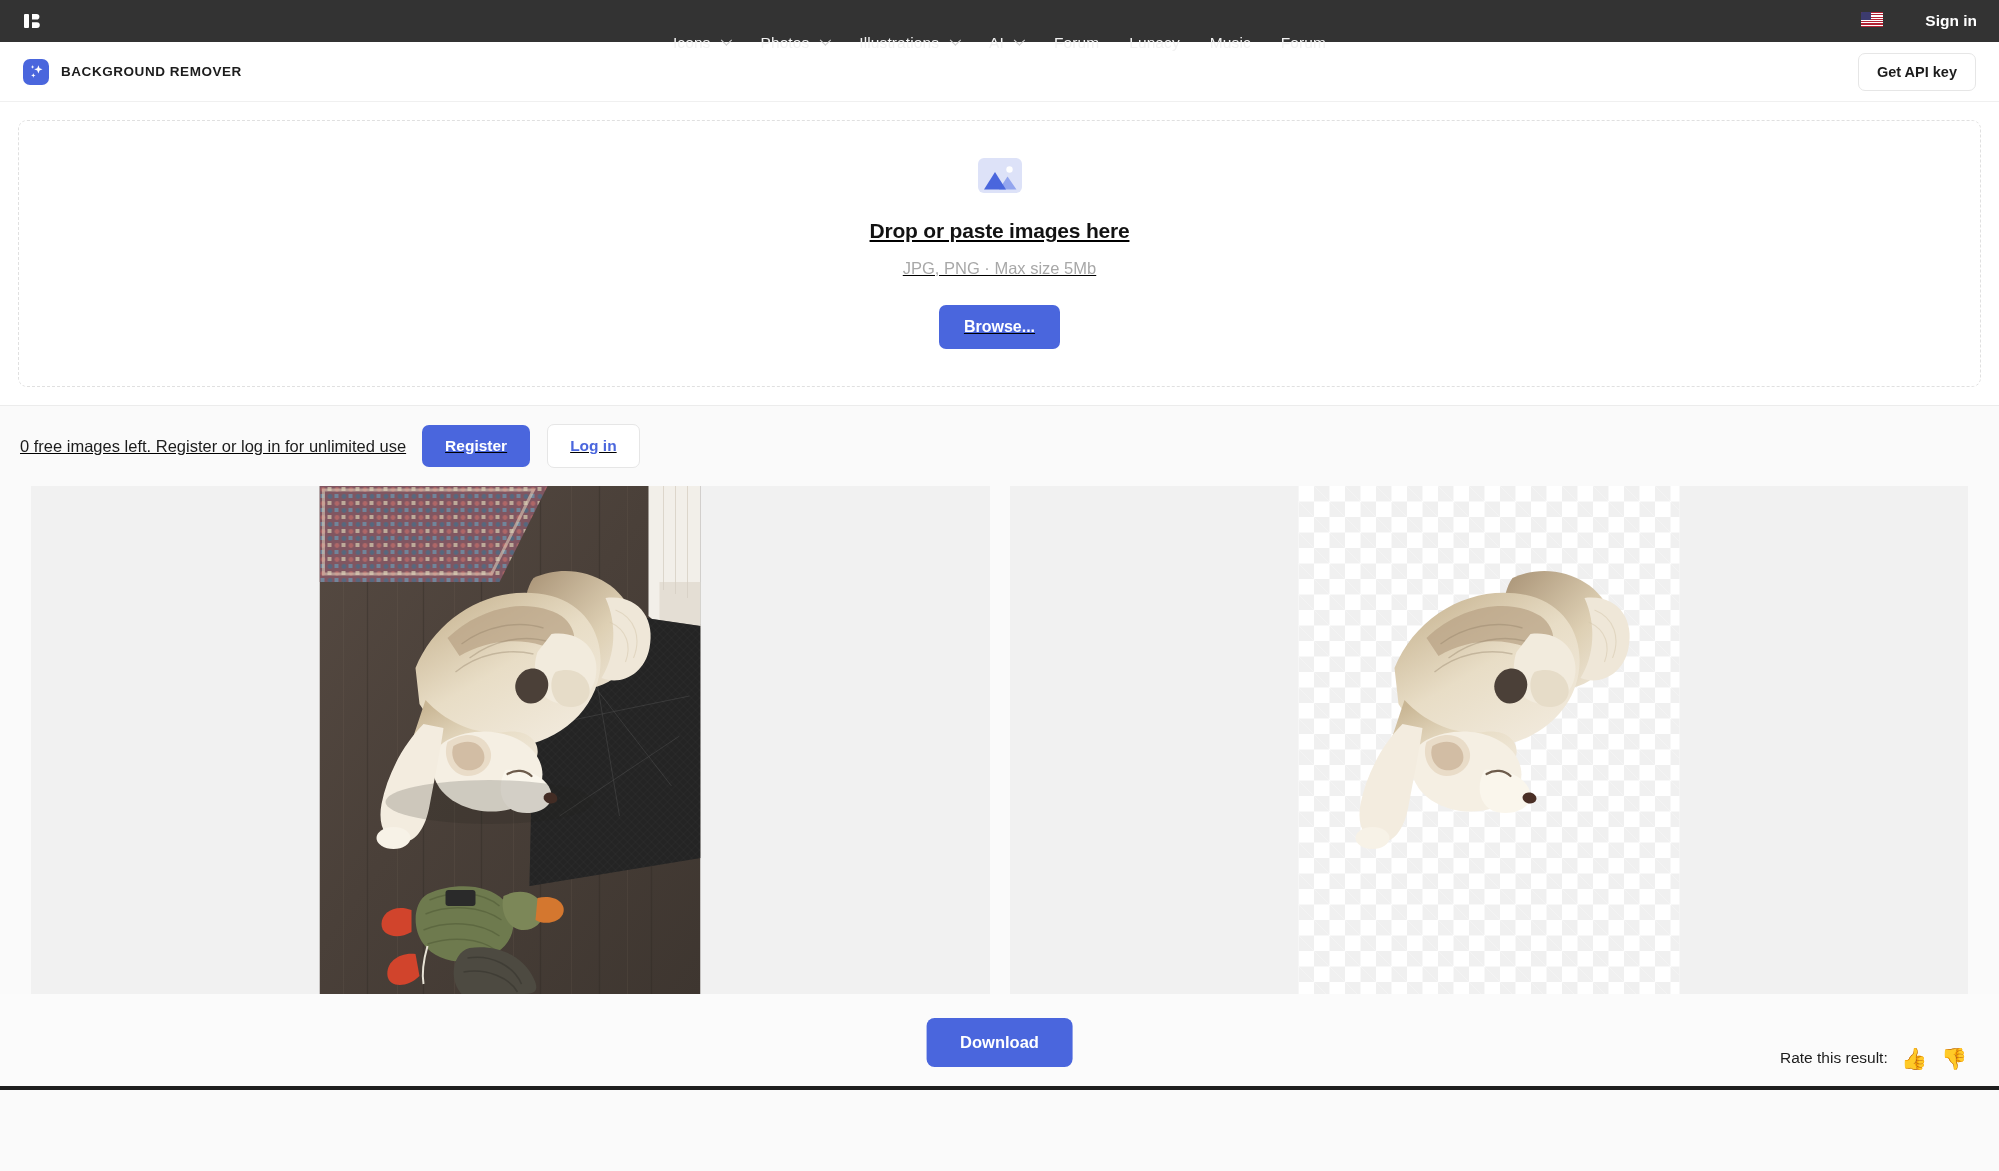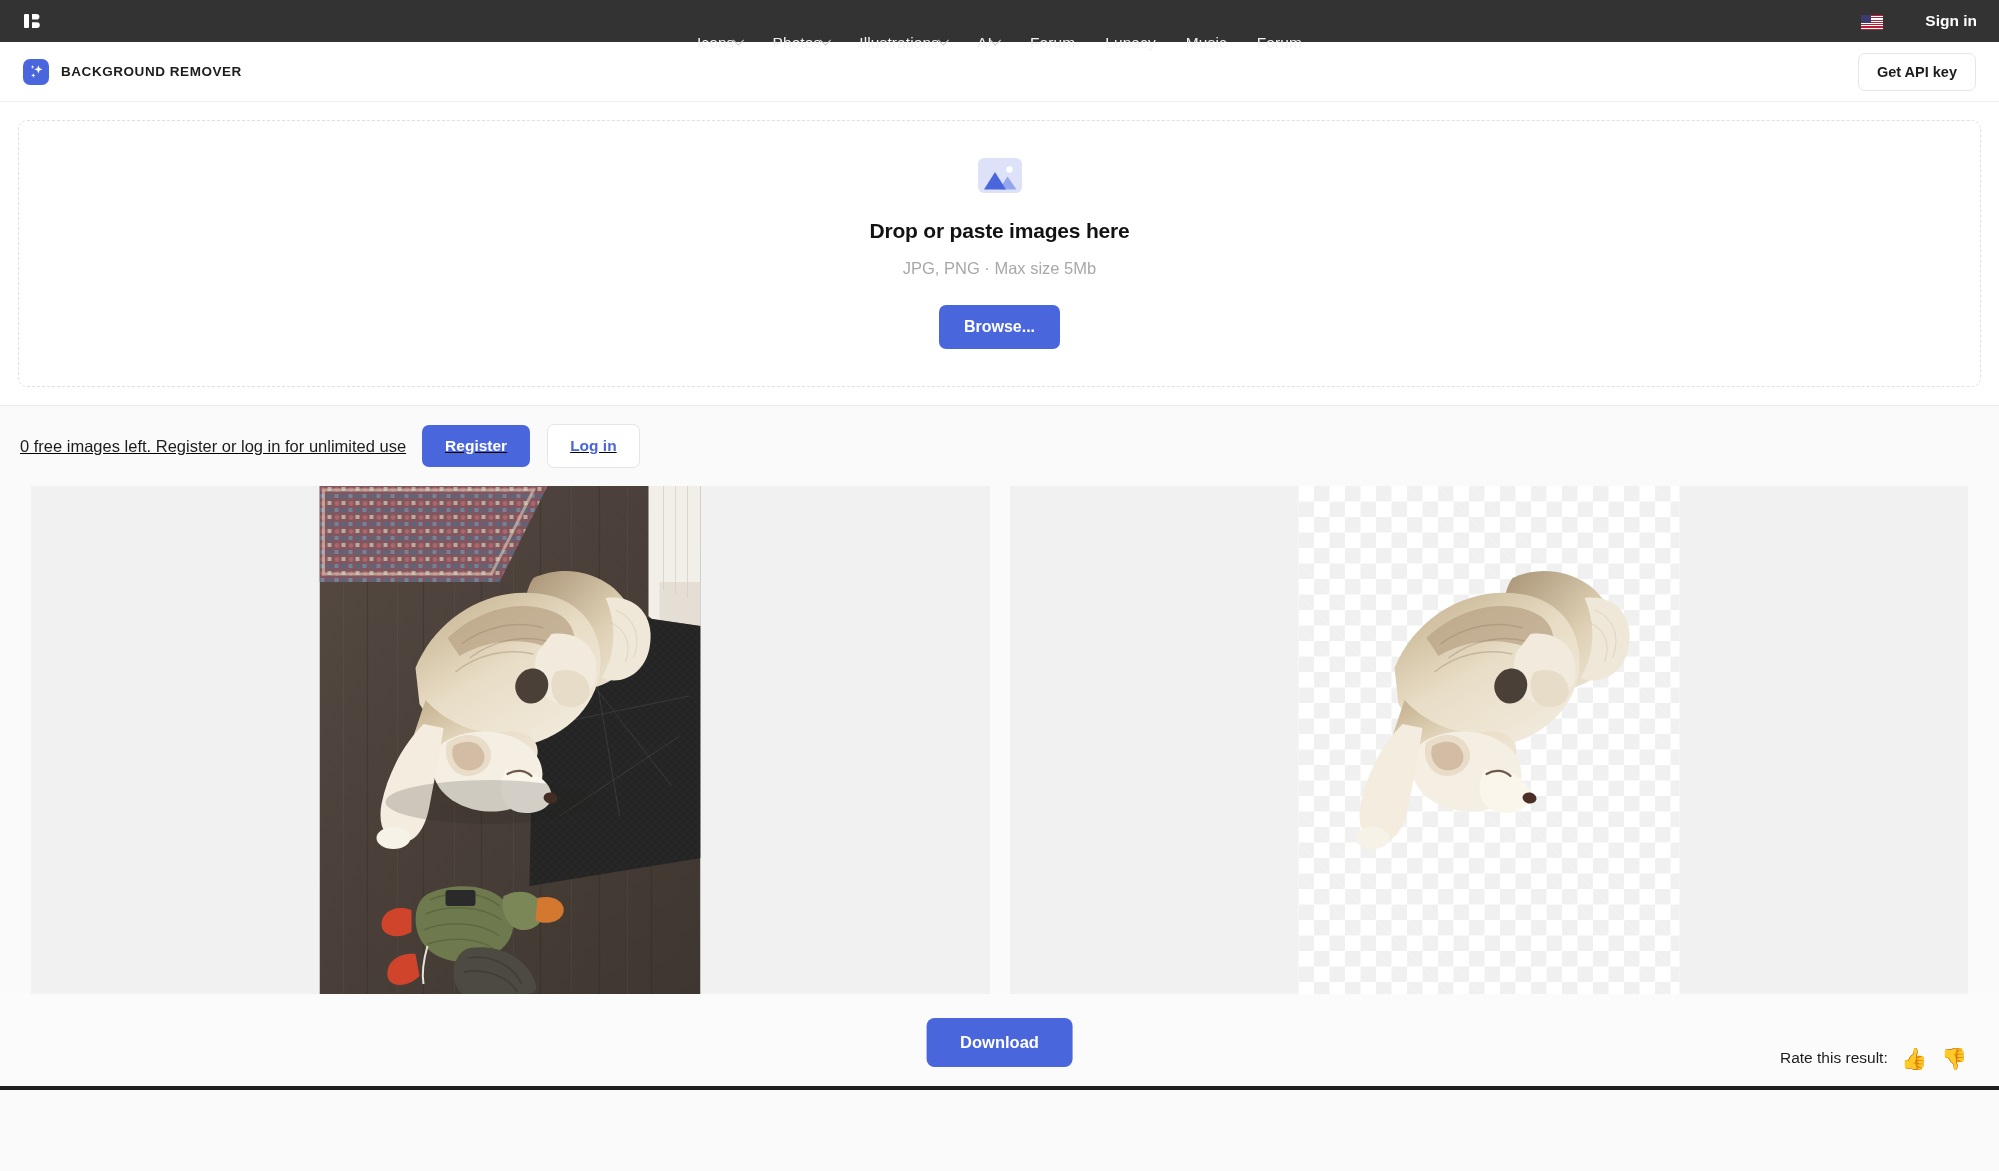--- a/index.html
+++ b/index.html
@@ -36,36 +36,36 @@
     align-items: center;
     gap: 30px;
   }
   .topnav-item {
     color: #f2f2f2;
     font-size: 15.5px;
     font-weight: 500;
     letter-spacing: 0.1px;
     display: flex;
     align-items: center;
-    gap: 0;
+    gap: 12px;
     cursor: pointer;
     white-space: nowrap;
     margin-top: 44px;
   }
   .caret {
     display: inline-block;
     width: 8px; height: 8px;
     border-right: 1.4px solid #cfcfcf;
     border-bottom: 1.4px solid #cfcfcf;
     transform: rotate(45deg) translate(-2px, -2px);
   }
   .topright {
     margin-left: auto;
     display: flex;
-    align-items: flex-end;
+    align-items: flex-start;
     gap: 42px;
   }
   .flag {
     width: 22px; height: 15px;
     border-radius: 1px;
     overflow: hidden;
     position: relative;
     background: #b22234;
     cursor: pointer;
   }
@@ -132,20 +132,21 @@
   }
   .dropzone {
     height: 100%;
     border: 1.6px dashed #e0e0e0;
     border-radius: 9px;
     display: flex;
     flex-direction: column;
     align-items: center;
     justify-content: center;
     cursor: pointer;
+    text-decoration: underline;
   }
   .drop-icon {
     width: 44px; height: 35px;
     background: #dde2f8;
     border-radius: 6px;
     display: flex; align-items: flex-end; justify-content: center;
     position: relative;
     overflow: hidden;
     margin-bottom: 26px;
   }

